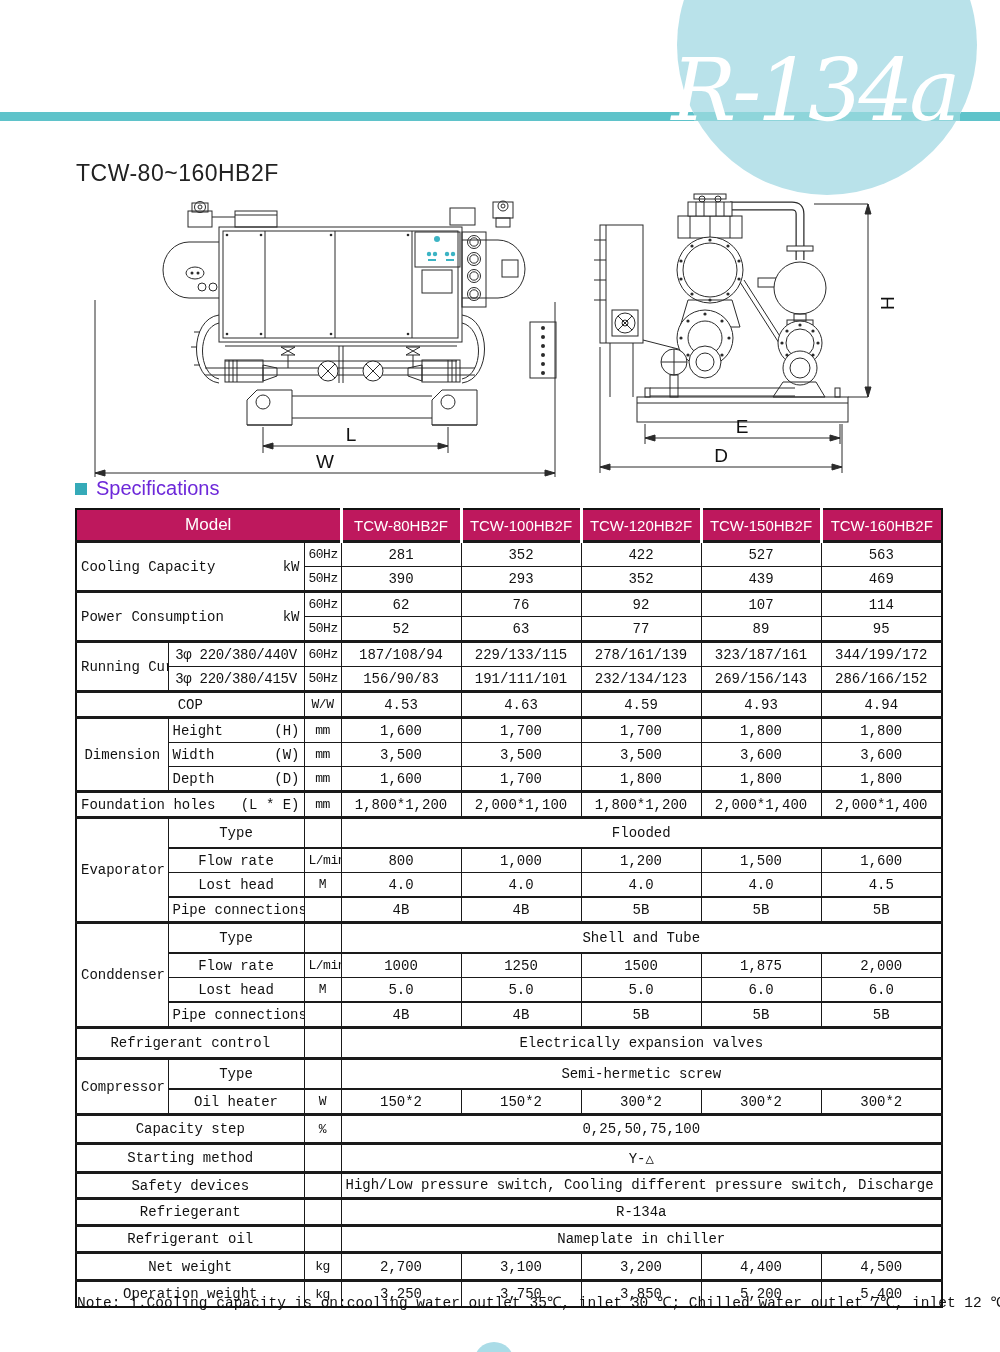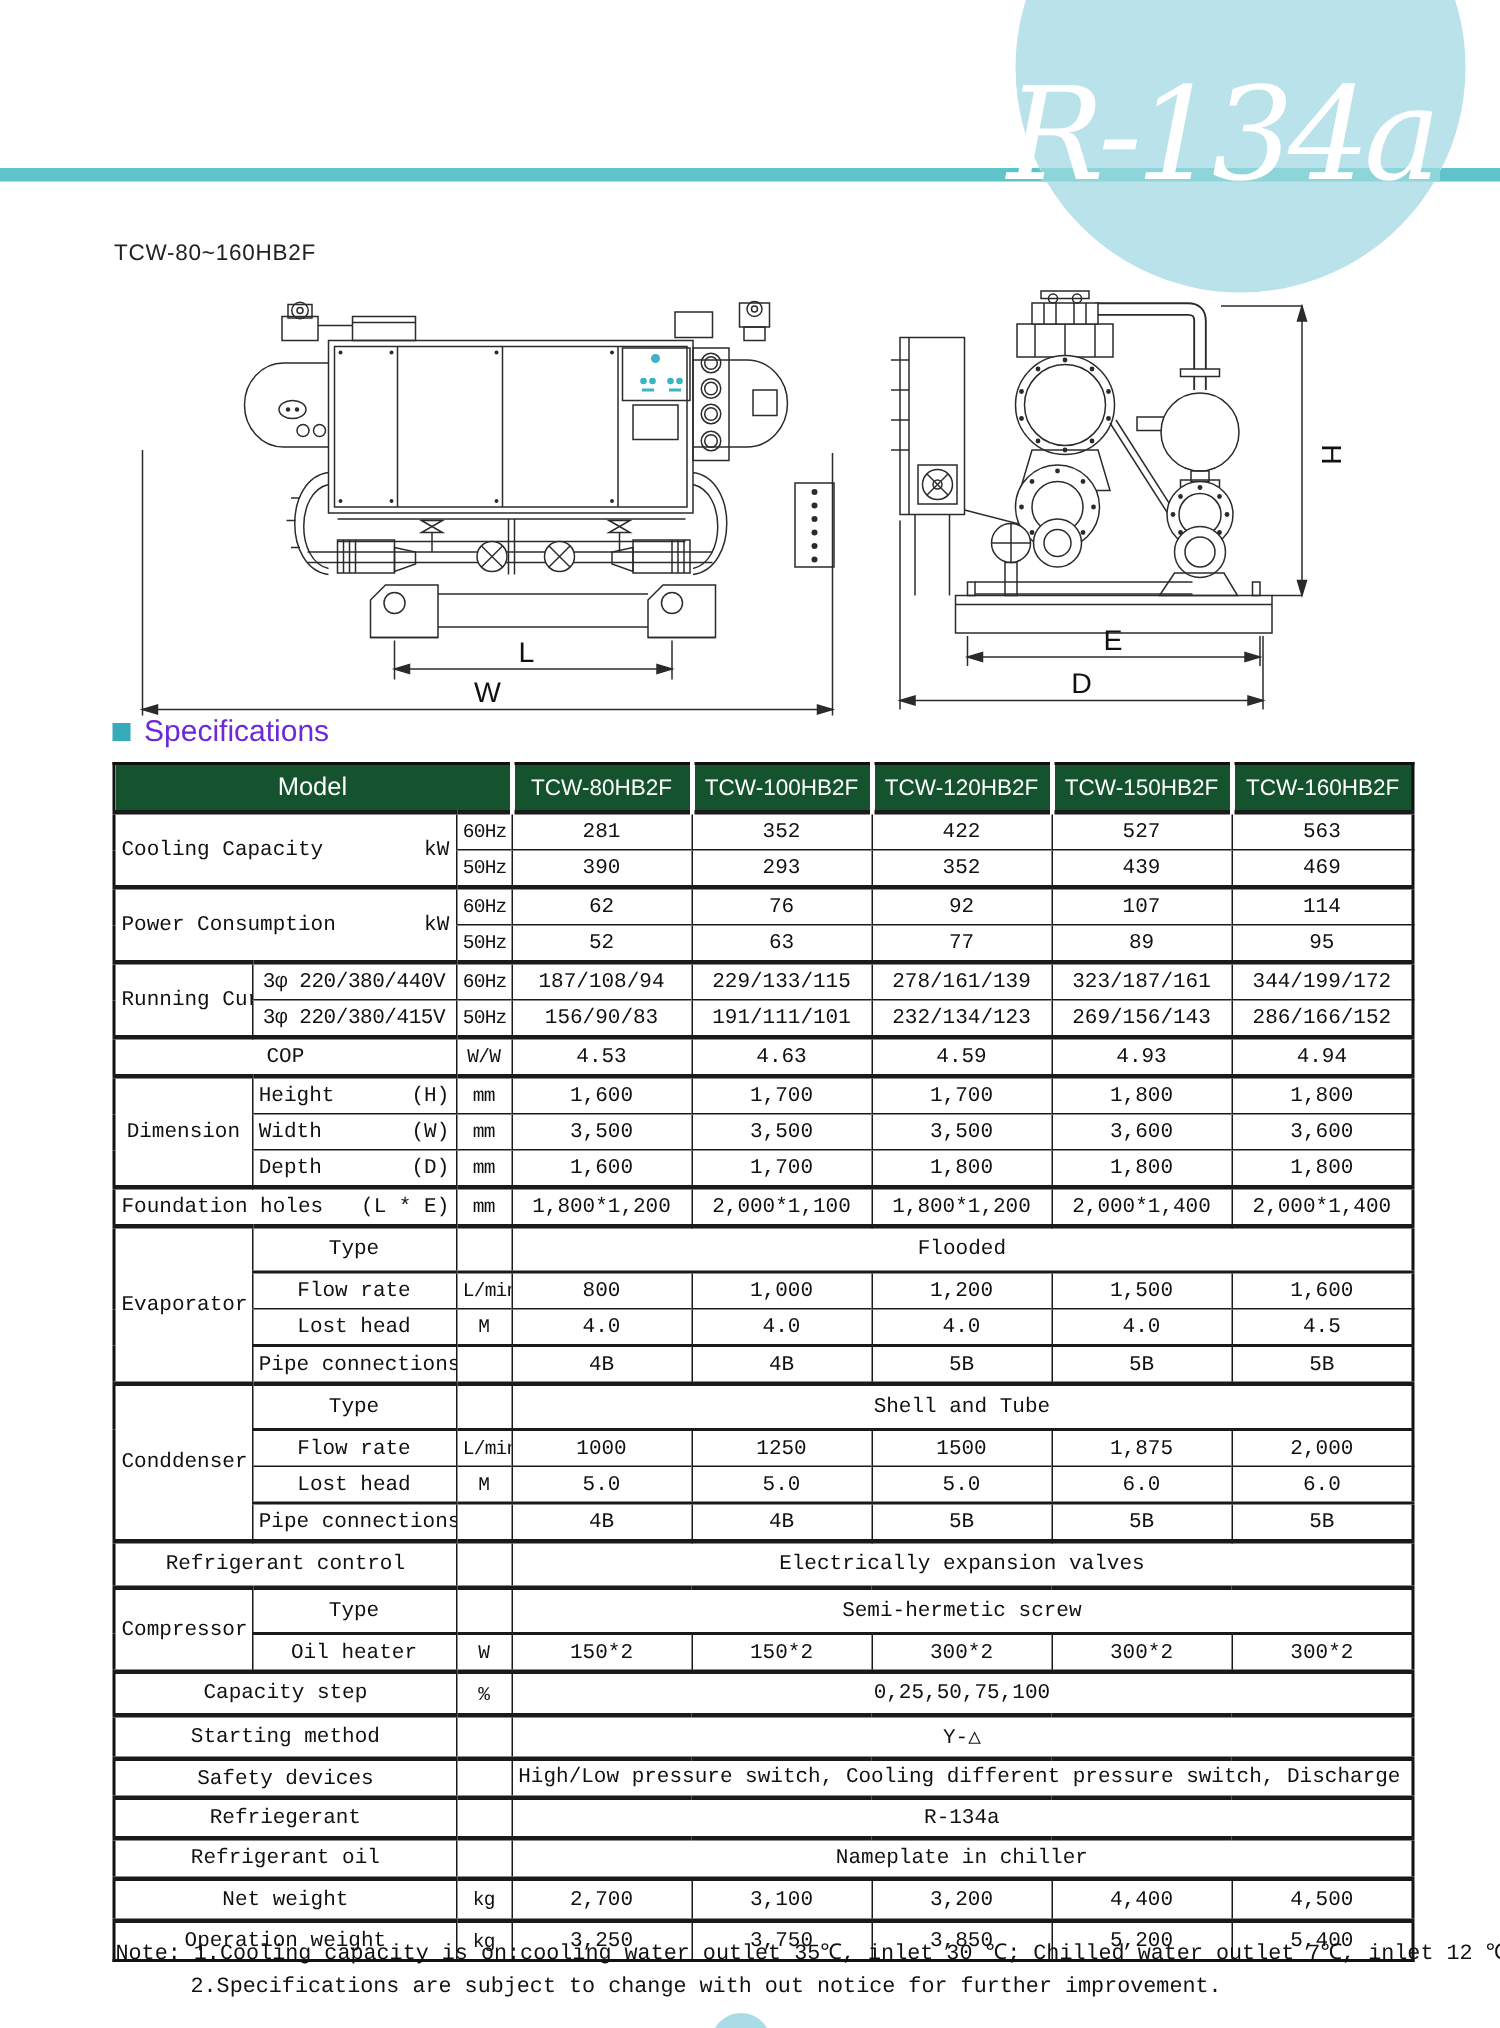--- a/index.html
+++ b/index.html
@@ -9,34 +9,34 @@
   .band{position:absolute;left:0;top:112px;width:1000px;height:9px;background:#5fc3ca;}
   .brand-circle{position:absolute;left:677px;top:-105px;width:300px;height:300px;border-radius:50%;
         background:#b9e2ea;}
   .band-over{position:absolute;left:694px;top:112px;width:266px;height:9px;background:#8ed5da;}
   .brand-text{position:absolute;left:664px;top:40px;width:300px;text-align:center;
         font-family:"DejaVu Serif","Liberation Serif",serif;font-style:italic;
         font-size:86px;color:#ffffff;letter-spacing:-4px;white-space:nowrap;}
   .bottom-dot{position:absolute;left:474px;top:1342px;width:40px;height:40px;border-radius:50%;
         background:#aadce7;}
   
-  .model-title{position:absolute;left:76px;top:160px;font-size:15px;letter-spacing:0.5px;color:#222;}
+  .model-title{position:absolute;left:76px;top:160px;font-size:23px;letter-spacing:0.5px;color:#222;}
   .section-title{position:absolute;left:75px;top:477px;font-size:20px;color:#6d28d9;}
   .section-title .sq{display:inline-block;width:12px;height:12px;background:#35aab8;margin-right:9px;}
   
   .draw{position:absolute;}
   #draw-front{left:85px;top:197px;}
   #draw-side{left:590px;top:192px;}
   svg text.dim{font-family:"Liberation Sans",sans-serif;font-size:19px;fill:#111;}
   
   #spec{position:absolute;left:75px;top:508px;}
   table.spec{border-collapse:collapse;table-layout:fixed;width:866px;
         font-family:"Liberation Mono","DejaVu Sans Mono",monospace;font-size:14px;color:#111;
         border:2px solid #111;}
-  table.spec th{background:#14532d;color:#fff;font-family:"Liberation Sans",sans-serif;
+  table.spec th{background:#be185d;color:#fff;font-family:"Liberation Sans",sans-serif;
         font-weight:normal;font-size:15px;height:28px;border-left:3px solid #fff;
         border-bottom:2px solid #111;overflow:hidden;white-space:nowrap;}
   table.spec th:first-child{border-left:none;font-size:17px;}
   table.spec td{border-left:1px solid #1a1a1a;border-top:1px solid #1a1a1a;
         height:23px;padding:0 4px;text-align:center;overflow:hidden;white-space:nowrap;}
   tr.maj td{border-top-width:3px;}
   tr.mid td{border-top-width:2px;}
   td.lab{text-align:left;padding-left:6px;}
   td.u{padding:0;font-size:13px;letter-spacing:-0.5px;}
   td .lr{display:flex;justify-content:space-between;align-items:center;}
@@ -608,17 +608,16 @@
       <td>3,850</td>
       <td>5,200</td>
       <td>5,400</td>
     </tr>
   </tbody>
       </table>
   </div>
 
   <div id="notes">
     <div class="n1">Note: 1.Cooling capacity is on:cooling water outlet 35℃, inlet 30 ℃; Chilled water outlet 7℃, inlet 12 ℃.</div>
-    <div class="n2">2.Specifications are subject to change with out notice for further improvement.</div>
   </div>
 
   <div class="bottom-dot"></div>
 </div>
 
 </body></html>

